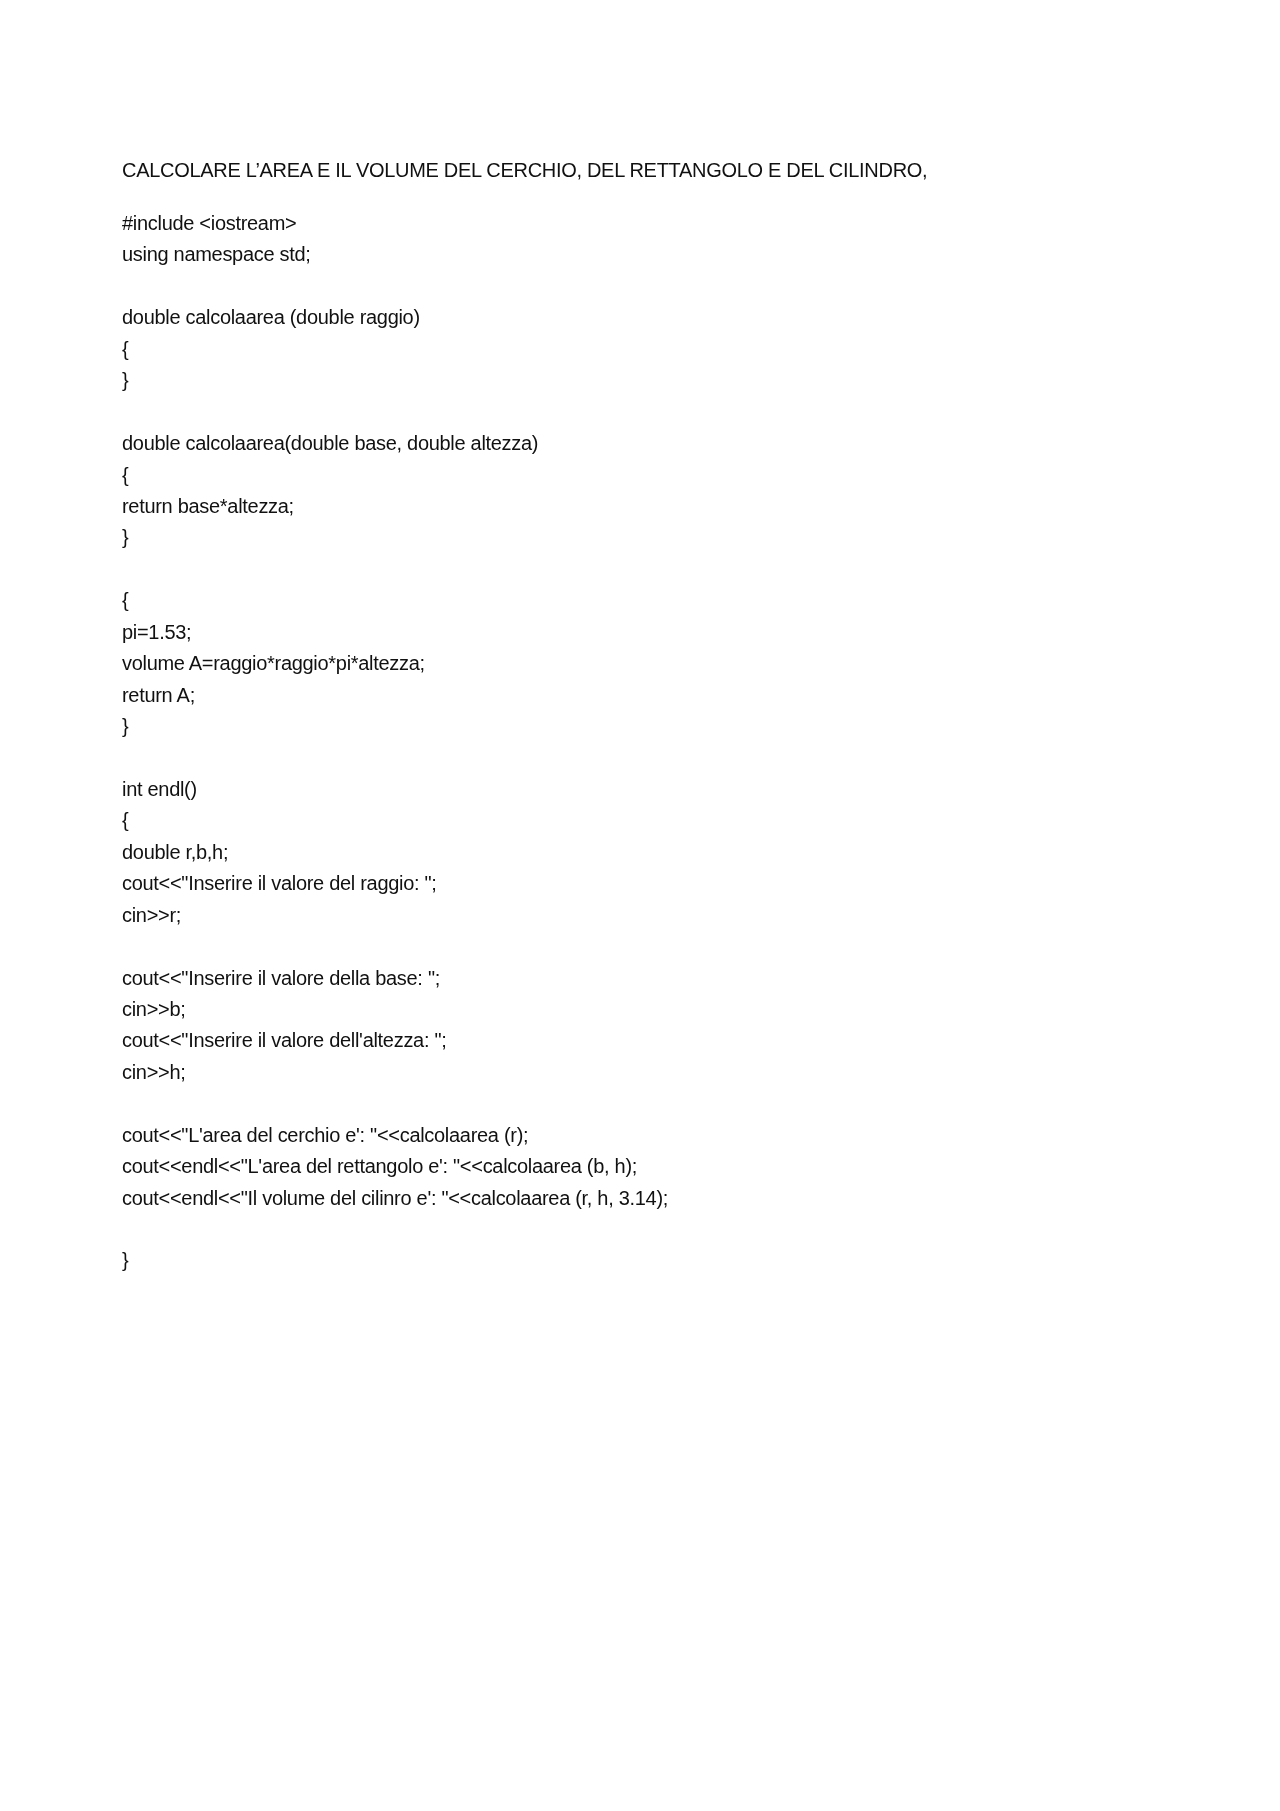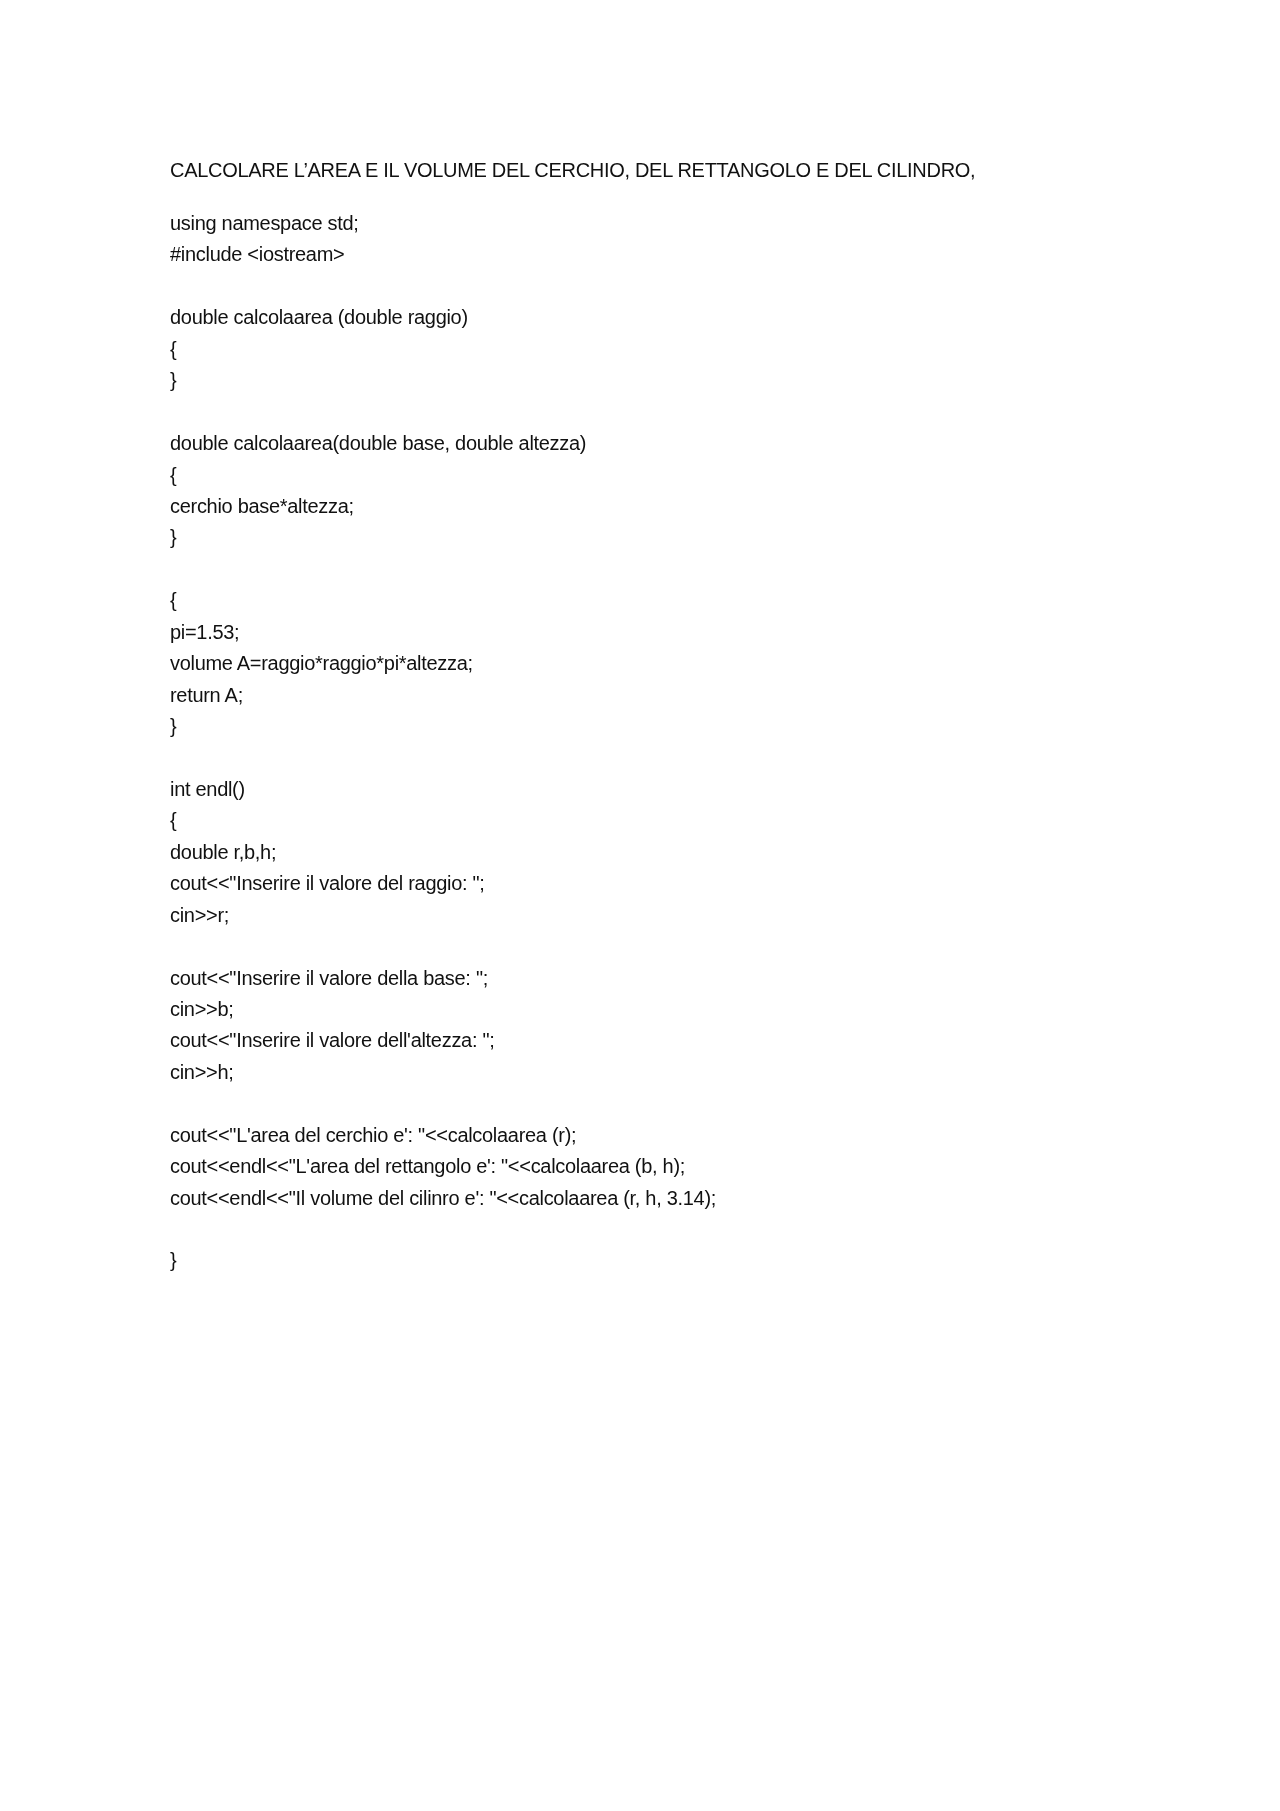--- a/index.html
+++ b/index.html
@@ -5,45 +5,44 @@
     html, body { margin: 0; padding: 0; background: #ffffff; }
     body { width: 1280px; height: 1811px; position: relative; overflow: hidden; }
     .page {
       position: absolute; left: 0; top: 0; width: 1280px; height: 1811px; background: #ffffff;
     }
     .content {
       position: absolute; left: 122px; top: 155px;
       font-family: "Liberation Sans", sans-serif;
       font-size: 20px; color: #111111;
       letter-spacing: -0.3px;
-      margin-left: 48px;
     }
     .title-line { height: 31px; line-height: 31px; white-space: pre; }
     .gap { height: 22px; }
     .code-line { height: 31.45px; line-height: 31.45px; white-space: pre; }
     .blank { height: 31.45px; }
   </style>
 </head>
 <body>
 
 <div class="page">
   <div class="content">
     <div class="title-line">CALCOLARE L’AREA E IL VOLUME DEL CERCHIO, DEL RETTANGOLO E DEL CILINDRO,</div>
     <div class="gap"></div>
     <div>
+      <div class="code-line">#include &lt;iostream&gt;</div>
       <div class="code-line">using namespace std;</div>
-      <div class="code-line">#include &lt;iostream&gt;</div>
       <div class="code-line blank"></div>
       <div class="code-line">double calcolaarea (double raggio)</div>
       <div class="code-line">{</div>
       <div class="code-line">}</div>
       <div class="code-line blank"></div>
       <div class="code-line">double calcolaarea(double base, double altezza)</div>
       <div class="code-line">{</div>
-      <div class="code-line">cerchio base*altezza;</div>
+      <div class="code-line">return base*altezza;</div>
       <div class="code-line">}</div>
       <div class="code-line blank"></div>
       <div class="code-line">{</div>
       <div class="code-line">pi=1.53;</div>
       <div class="code-line">volume A=raggio*raggio*pi*altezza;</div>
       <div class="code-line">return A;</div>
       <div class="code-line">}</div>
       <div class="code-line blank"></div>
       <div class="code-line">int endl()</div>
       <div class="code-line">{</div>

